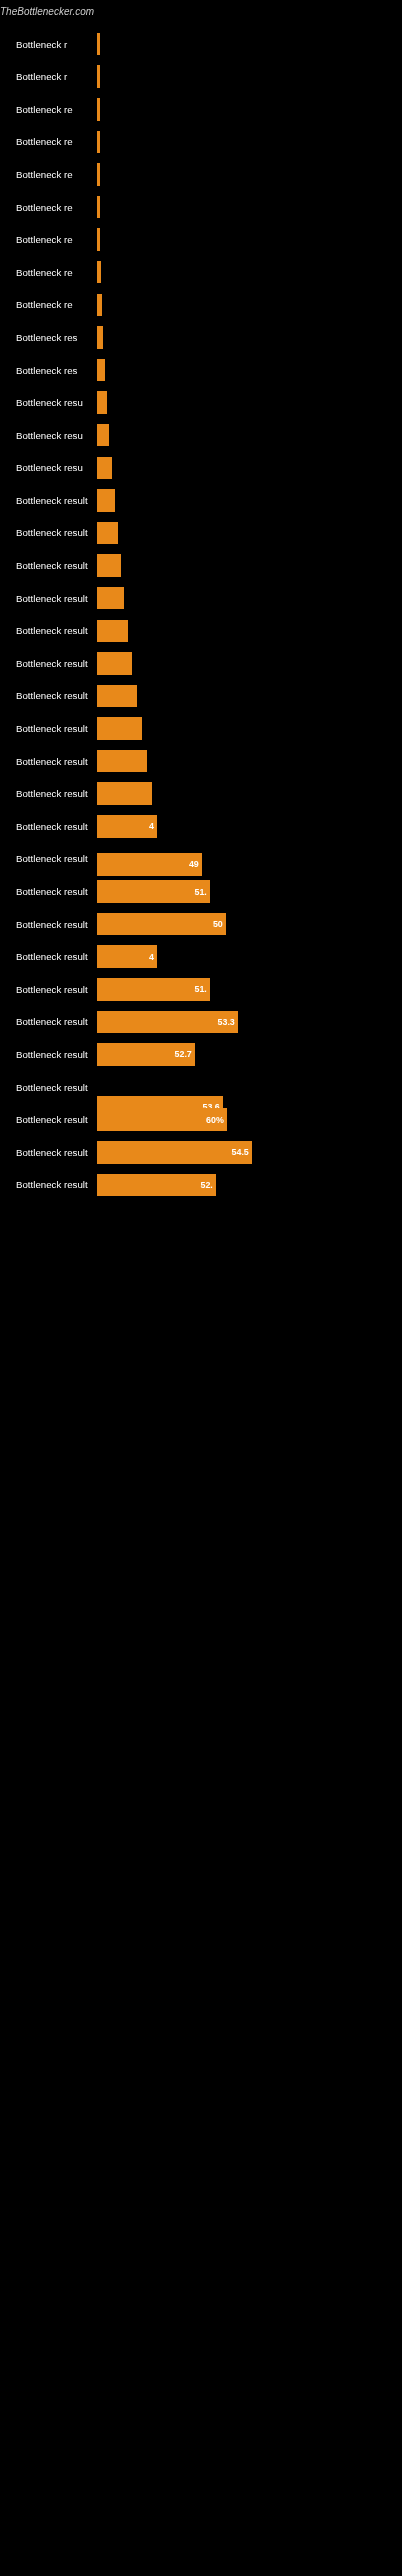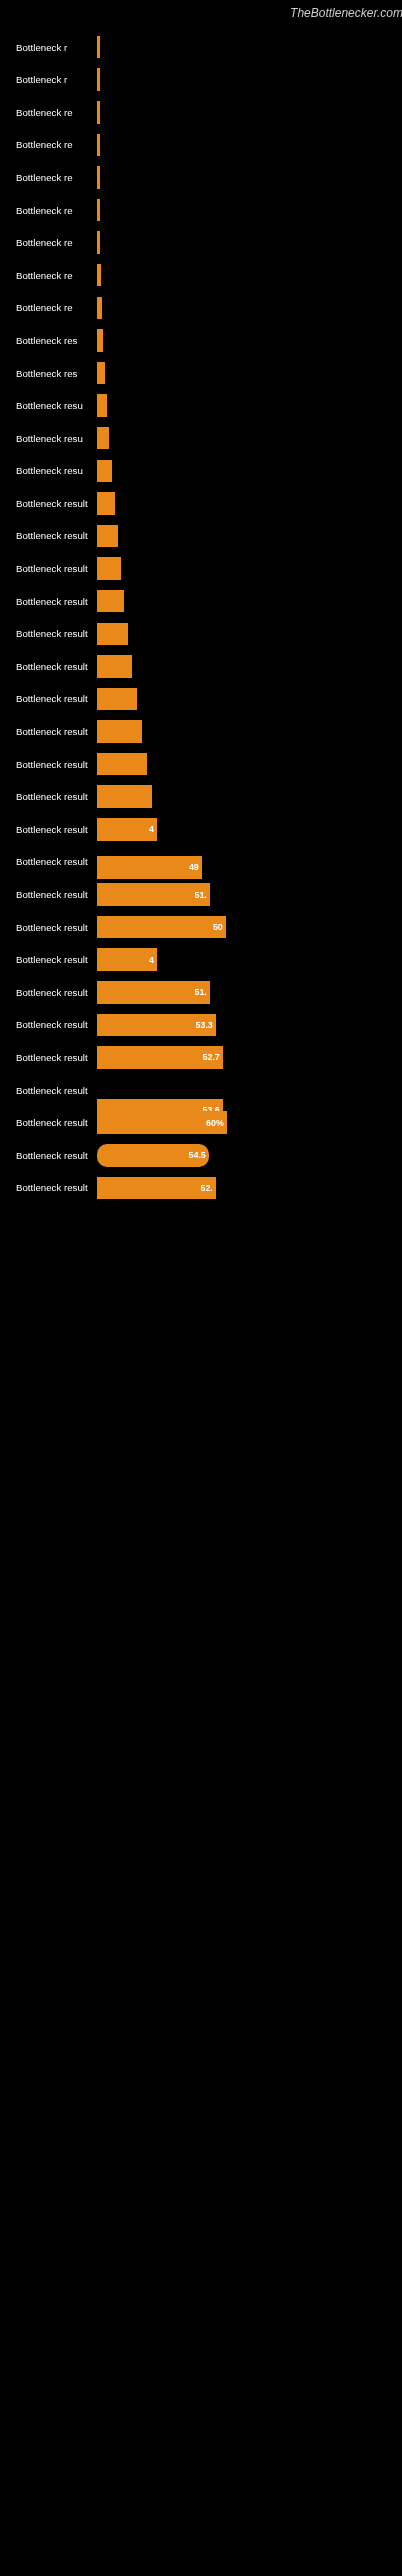--- a/index.html
+++ b/index.html
@@ -5,22 +5,22 @@
     * { margin: 0; padding: 0; box-sizing: border-box; }
     body {
       background: #000;
       font-family: Arial, sans-serif;
       width: 403px;
       min-height: 2576px;
       position: relative;
     }
     .site-title {
       color: #ccc;
-      font-size: 12px;
-      text-align: right;
+      font-size: 10px;
+      text-align: left;
       padding: 6.4px 0 3.2px 0;
       font-style: italic;
     }
     .chart-container {
       position: relative;
       width: 403px;
       padding: 8px 0;
     }
     .bar-row {
       display: flex;
@@ -300,29 +300,29 @@
       <span class="bar-label">Bottleneck result</span>
       <div class="bar-wrap">
         <div class="bar" style="width: 113px;">
           <span class="bar-value">51.</span>
         </div>
       </div>
     </div>
     <div class="bar-row">
       <span class="bar-label">Bottleneck result</span>
       <div class="bar-wrap">
-        <div class="bar" style="width: 119px;">
+        <div class="bar" style="width: 141px;">
           <span class="bar-value">53.3</span>
         </div>
       </div>
     </div>
     <div class="bar-row">
       <span class="bar-label">Bottleneck result</span>
       <div class="bar-wrap">
-        <div class="bar" style="width: 126px; text-align: center;">
+        <div class="bar" style="width: 98px; text-align: center;">
           <span class="bar-value">52.7</span>
         </div>
       </div>
     </div>
     <div class="bar-row">
       <span class="bar-label">Bottleneck result</span>
       <div class="bar-wrap">
         <div class="bar" style="width: 126px; margin-top: 40px;">
           <span class="bar-value">53.6</span>
         </div>
@@ -332,21 +332,21 @@
       <span class="bar-label">Bottleneck result</span>
       <div class="bar-wrap">
         <div class="bar" style="width: 130px;">
           <span class="bar-value">60%</span>
         </div>
       </div>
     </div>
     <div class="bar-row">
       <span class="bar-label">Bottleneck result</span>
       <div class="bar-wrap">
-        <div class="bar" style="width: 112px; border-radius: 10px;">
+        <div class="bar" style="width: 155px;">
           <span class="bar-value">54.5</span>
         </div>
       </div>
     </div>
     <div class="bar-row">
       <span class="bar-label">Bottleneck result</span>
       <div class="bar-wrap">
         <div class="bar" style="width: 119px; padding-left: 8px;">
           <span class="bar-value">52.</span>
         </div>

